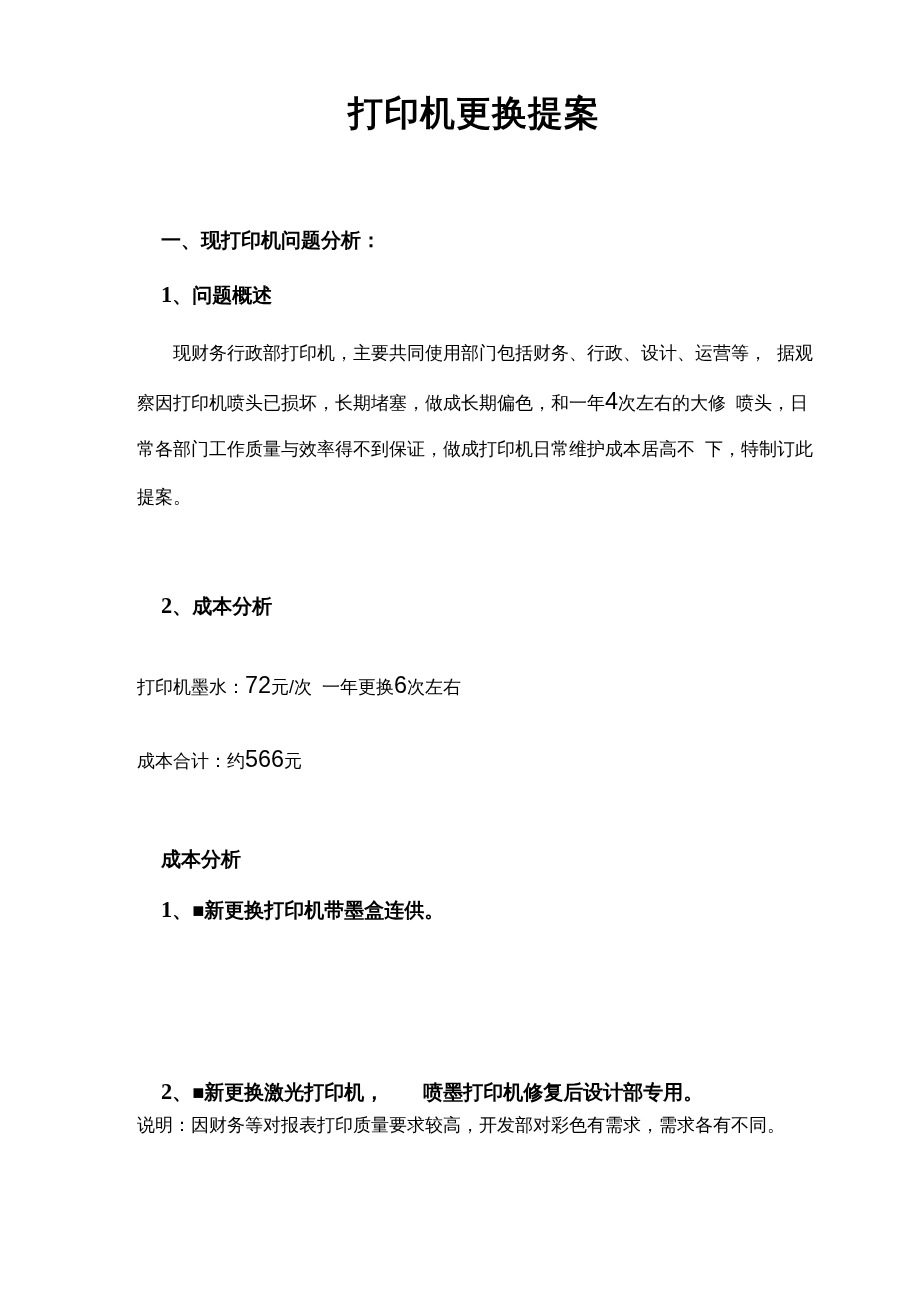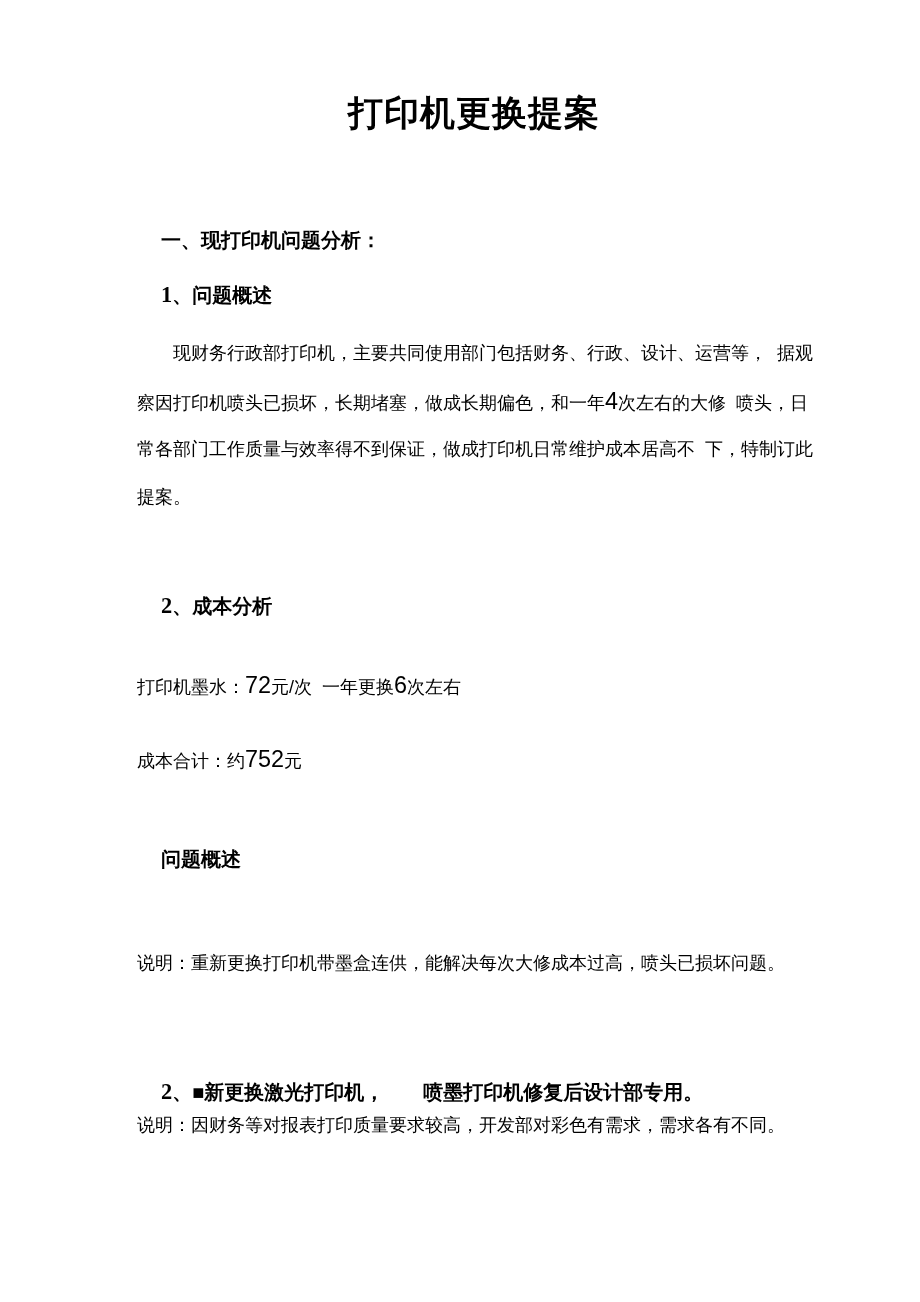--- a/index.html
+++ b/index.html
@@ -73,22 +73,22 @@
   <div class="abs h" style="top:282px"><span class="num">1</span>、问题概述</div>
 
   <div class="abs body indent" style="top:340px">现财务行政部打印机，主要共同使用部门包括财务、行政、设计、运营等，  据观</div>
   <div class="abs body" style="top:388px">察因打印机喷头已损坏，长期堵塞，做成长期偏色，和一年<span class="num">4</span>次左右的大修  喷头，日</div>
   <div class="abs body" style="top:436px">常各部门工作质量与效率得不到保证，做成打印机日常维护成本居高不  下，特制订此</div>
   <div class="abs body" style="top:484px">提案。</div>
 
   <div class="abs h" style="top:593px"><span class="num">2</span>、成本分析</div>
 
   <div class="abs body" style="top:672px">打印机墨水：<span class="num">72</span>元/次  一年更换<span class="num">6</span>次左右</div>
-  <div class="abs body" style="top:746px">成本合计：约<span class="num">752</span>元</div>
+  <div class="abs body" style="top:746px">成本合计：约<span class="num">566</span>元</div>
 
-  <div class="abs h" style="top:846px">问题概述</div>
+  <div class="abs h" style="top:846px">成本分析</div>
 
-  <div class="abs body" style="top:950px">说明：重新更换打印机带墨盒连供，能解决每次大修成本过高，喷头已损坏问题。</div>
+  <div class="abs h" style="top:897px"><span class="num">1</span>、■新更换打印机带墨盒连供。</div>
 
   <div class="abs h" style="top:1079px"><span class="num">2</span>、■新更换激光打印机，       喷墨打印机修复后设计部专用。</div>
   <div class="abs body" style="top:1112px">说明：因财务等对报表打印质量要求较高，开发部对彩色有需求，需求各有不同。</div>
 
 </div>
 
 </body></html>

